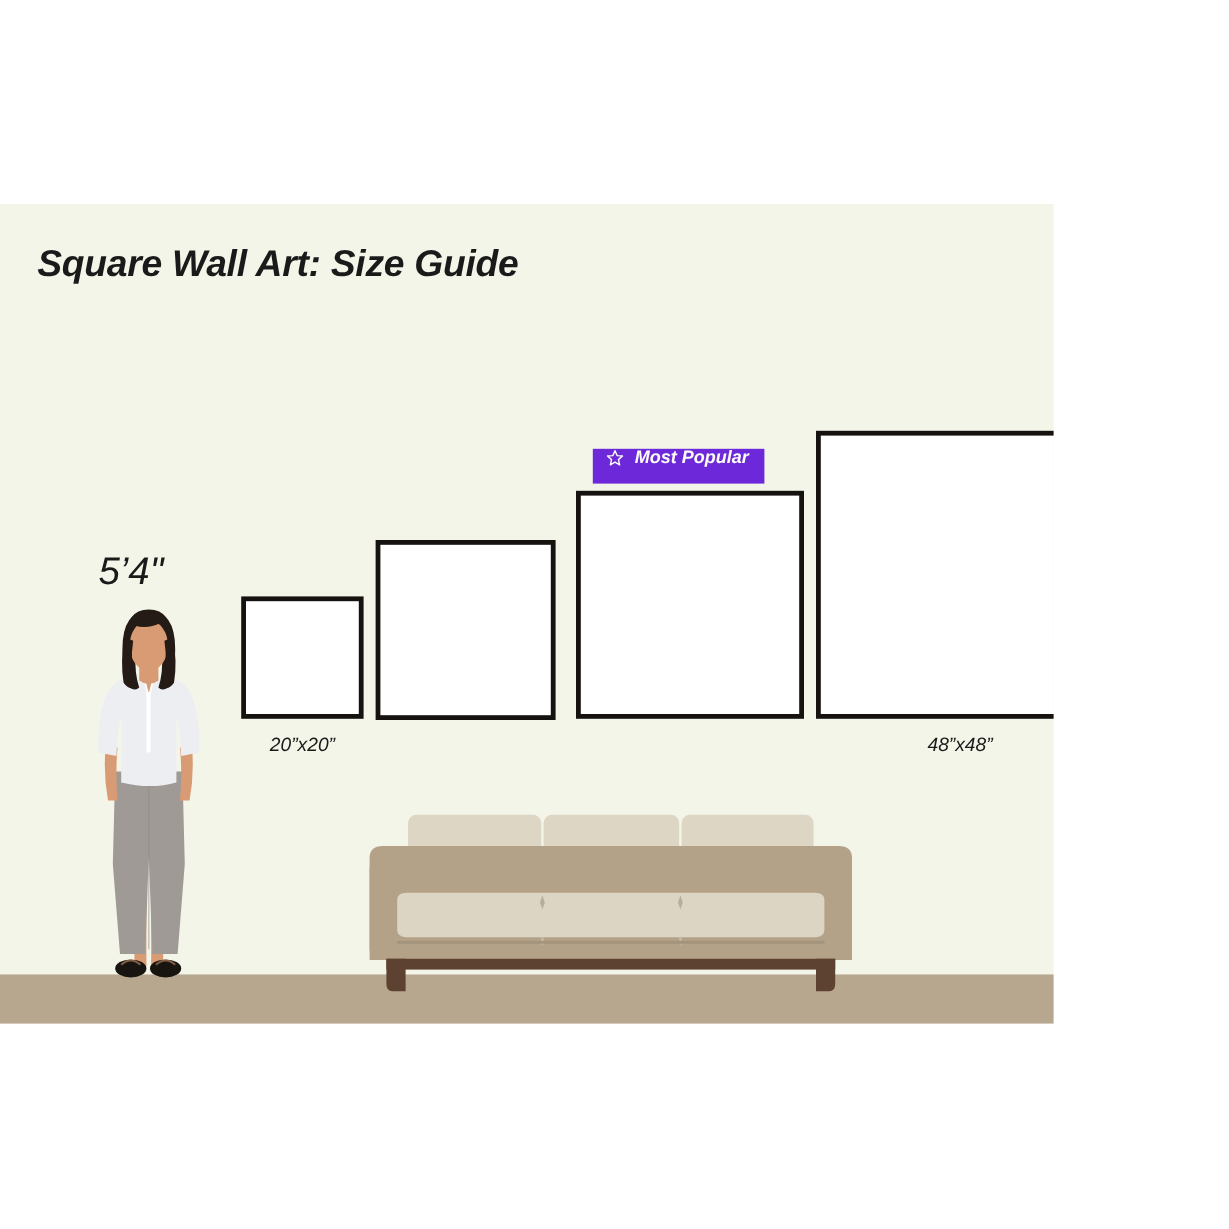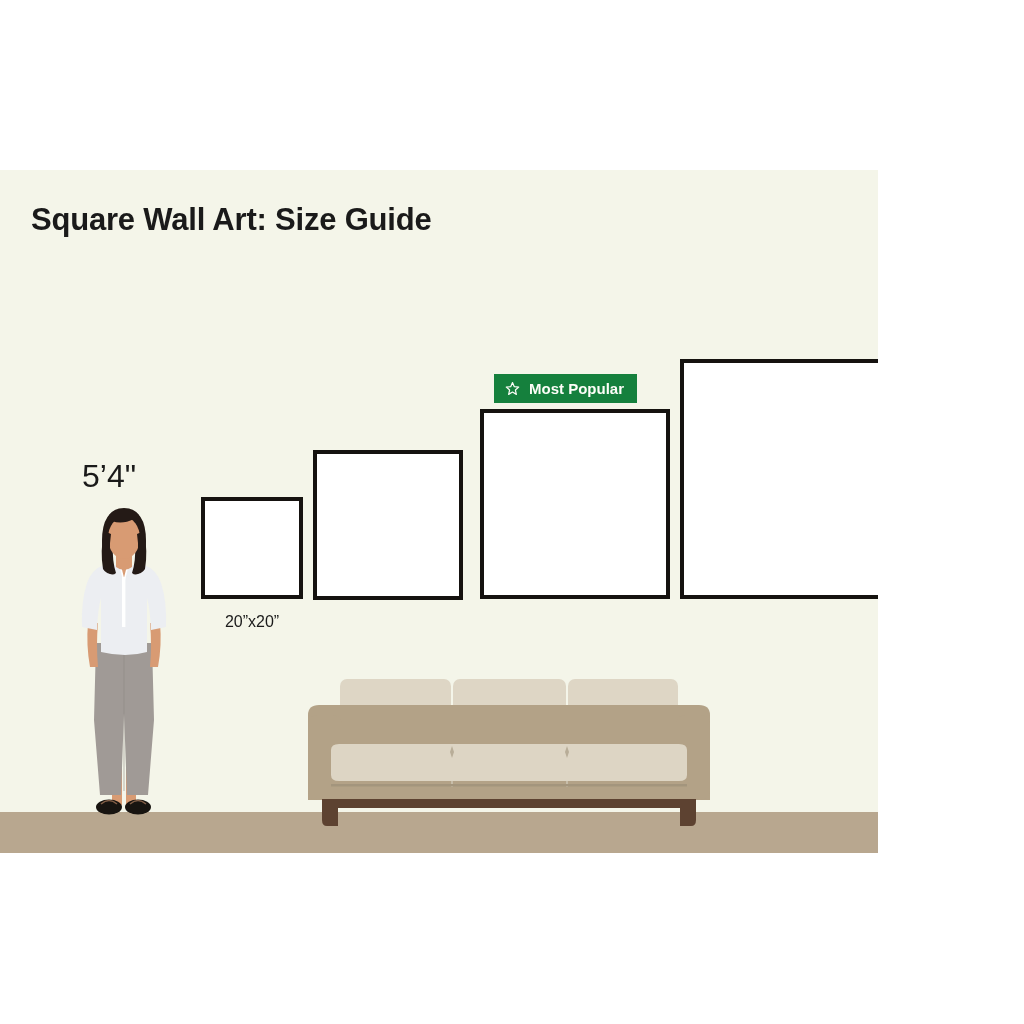--- a/index.html
+++ b/index.html
@@ -9,20 +9,21 @@
   }
   body {
     font-family: "Liberation Sans", sans-serif;
   }
   #scene {
     position: relative;
     width: 878px;
     height: 1024px;
     background: #ffffff;
     overflow: hidden;
+    font-style: italic;
   }
   
   .wall {
     position: absolute;
     left: 0;
     top: 170px;
     width: 1024px;
     height: 642px;
     background: #f4f5e9;
   }
@@ -68,23 +69,22 @@
     white-space: nowrap;
     text-align: center;
   }
   
   .badge {
     position: absolute;
     left: 494px;
     top: 374px;
     height: 29px;
     padding: 0 13px 0 11px;
-    background: #15803d;
+    background: #6d28d9;
     display: flex;
-    align-items: center;
     gap: 9px;
     box-sizing: border-box;
   }
   .badge-star {
     display: block;
     width: 15px;
     height: 15px;
   }
   .badge-text {
     font-size: 15px;
@@ -176,20 +176,21 @@
   </div>
 
   <div class="frame" style="left:201px; top:497px; width:102px; height:102px;"></div>
   <div class="size-label" style="left:152px; top:613px; width:200px;">20”x20”</div>
 
   <div class="frame" style="left:313px; top:450px; width:150px; height:150px;"></div>
 
   <div class="frame" style="left:480px; top:409px; width:190px; height:190px;"></div>
 
   <div class="frame" style="left:680px; top:359px; width:240px; height:240px;"></div>
+  <div class="size-label" style="left:700px; top:613px; width:200px;">48”x48”</div>
 
   <div class="badge">
     <span>
       <svg class="badge-star" viewBox="0 0 24 24" xmlns="http://www.w3.org/2000/svg">
         <path d="M12 2.5 L14.9 9.1 L22 9.7 L16.6 14.4 L18.2 21.4 L12 17.7 L5.8 21.4 L7.4 14.4 L2 9.7 L9.1 9.1 Z" fill="none" stroke="#fdfdf8" stroke-width="1.9" stroke-linejoin="round"></path>
       </svg>
     </span>
     <span class="badge-text">Most Popular</span>
   </div>
 

